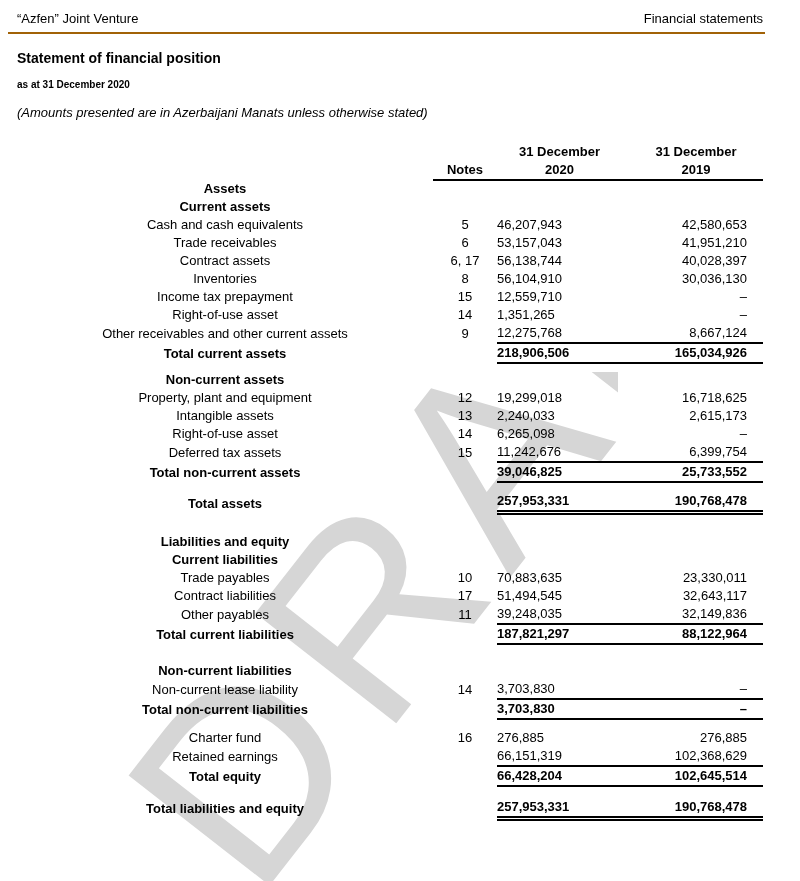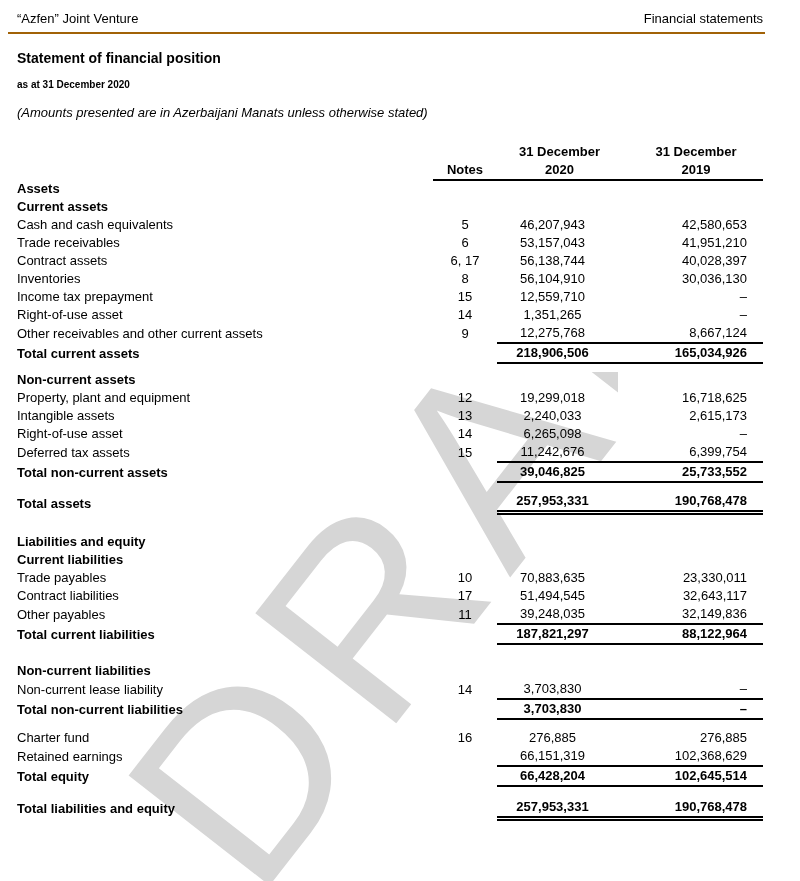--- a/index.html
+++ b/index.html
@@ -35,23 +35,23 @@
   
   table { border-collapse:collapse; table-layout:fixed; width:746px; margin-top:21px; }
   col.c-label { width:416px; } col.c-notes { width:64px; }
   col.c-2020  { width:120px; } col.c-2019  { width:146px; }
   th, td { padding:0; line-height:18px; font-size:13px; white-space:nowrap; vertical-align:bottom; }
   thead th { font-weight:bold; text-align:center; }
   thead th.ruled { border-bottom:2px solid #000; }
   thead th.v20h { padding-left:14px; padding-right:9px; }
   thead th.v19h { padding-left:28px; padding-right:16px; }
   tbody td { height:18px; }
-  td.lbl { text-align:left; }
+  td.lbl { text-align:center; }
   td.nts { text-align:center; }
-  td.v20 { text-align:center; padding-right:9px; }
+  td.v20 { text-align:left; padding-right:9px; }
   td.v19 { text-align:right; padding-right:16px; }
   tr.heading td, tr.total td { font-weight:bold; }
   tr.ul  td.v20, tr.ul  td.v19 { border-bottom:2px solid #000; }
   tr.dbl td.v20, tr.dbl td.v19 { border-bottom:5px double #000; }
   tr.spacer td { height:auto; }
 </style>
 </head>
 <body>
 
 <div class="wm-clip">

